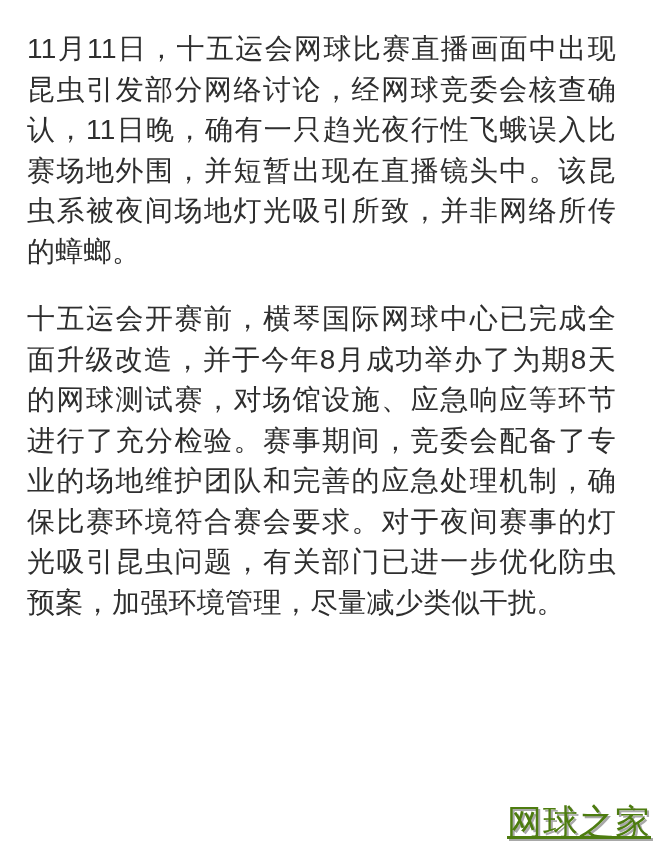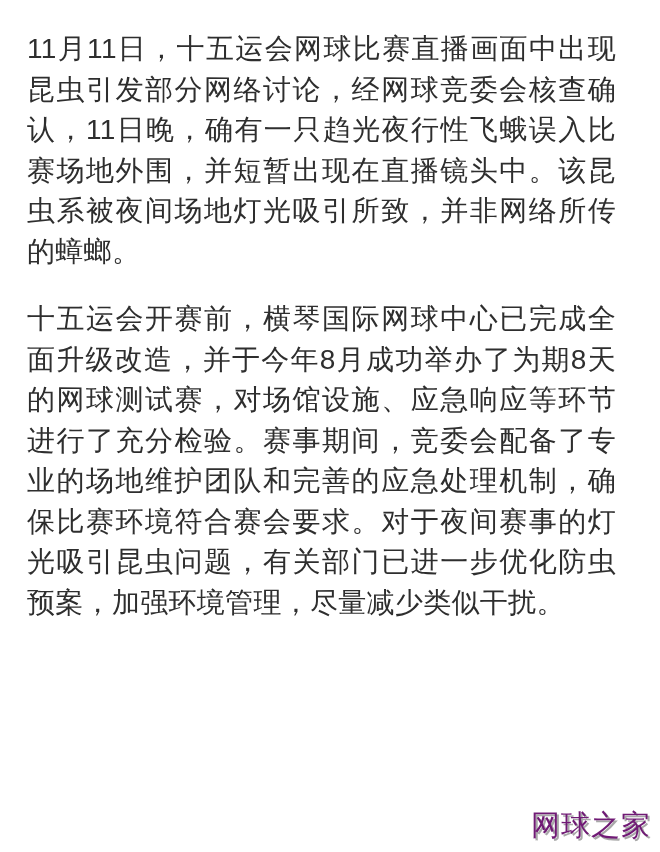--- a/index.html
+++ b/index.html
@@ -28,26 +28,27 @@
     letter-spacing: 0.3px;
   }
   .article p {
     margin: 0 12px 27px 0;
     word-break: break-all;
   }
   .watermark {
     position: absolute;
     right: 9px;
     bottom: 6px;
-    font-size: 29px;
+    font-size: 35px;
     letter-spacing: 1px;
-    color: #701a75;
+    color: #4d7c0f;
     text-shadow: 2px 2px 0 #a8a8a8;
     white-space: nowrap;
     pointer-events: none;
+    text-decoration: underline;
   }
 </style>
 </head>
 <body>
 
 <div class="article">
   <p>11月11日，十五运会网球比赛直播画面中出现昆虫引发部分网络讨论，经网球竞委会核查确认，11日晚，确有一只趋光夜行性飞蛾误入比赛场地外围，并短暂出现在直播镜头中。该昆虫系被夜间场地灯光吸引所致，并非网络所传的蟑螂。</p>
   <p>十五运会开赛前，横琴国际网球中心已完成全面升级改造，并于今年8月成功举办了为期8天的网球测试赛，对场馆设施、应急响应等环节进行了充分检验。赛事期间，竞委会配备了专业的场地维护团队和完善的应急处理机制，确保比赛环境符合赛会要求。对于夜间赛事的灯光吸引昆虫问题，有关部门已进一步优化防虫预案，加强环境管理，尽量减少类似干扰。</p>
 </div>
 

